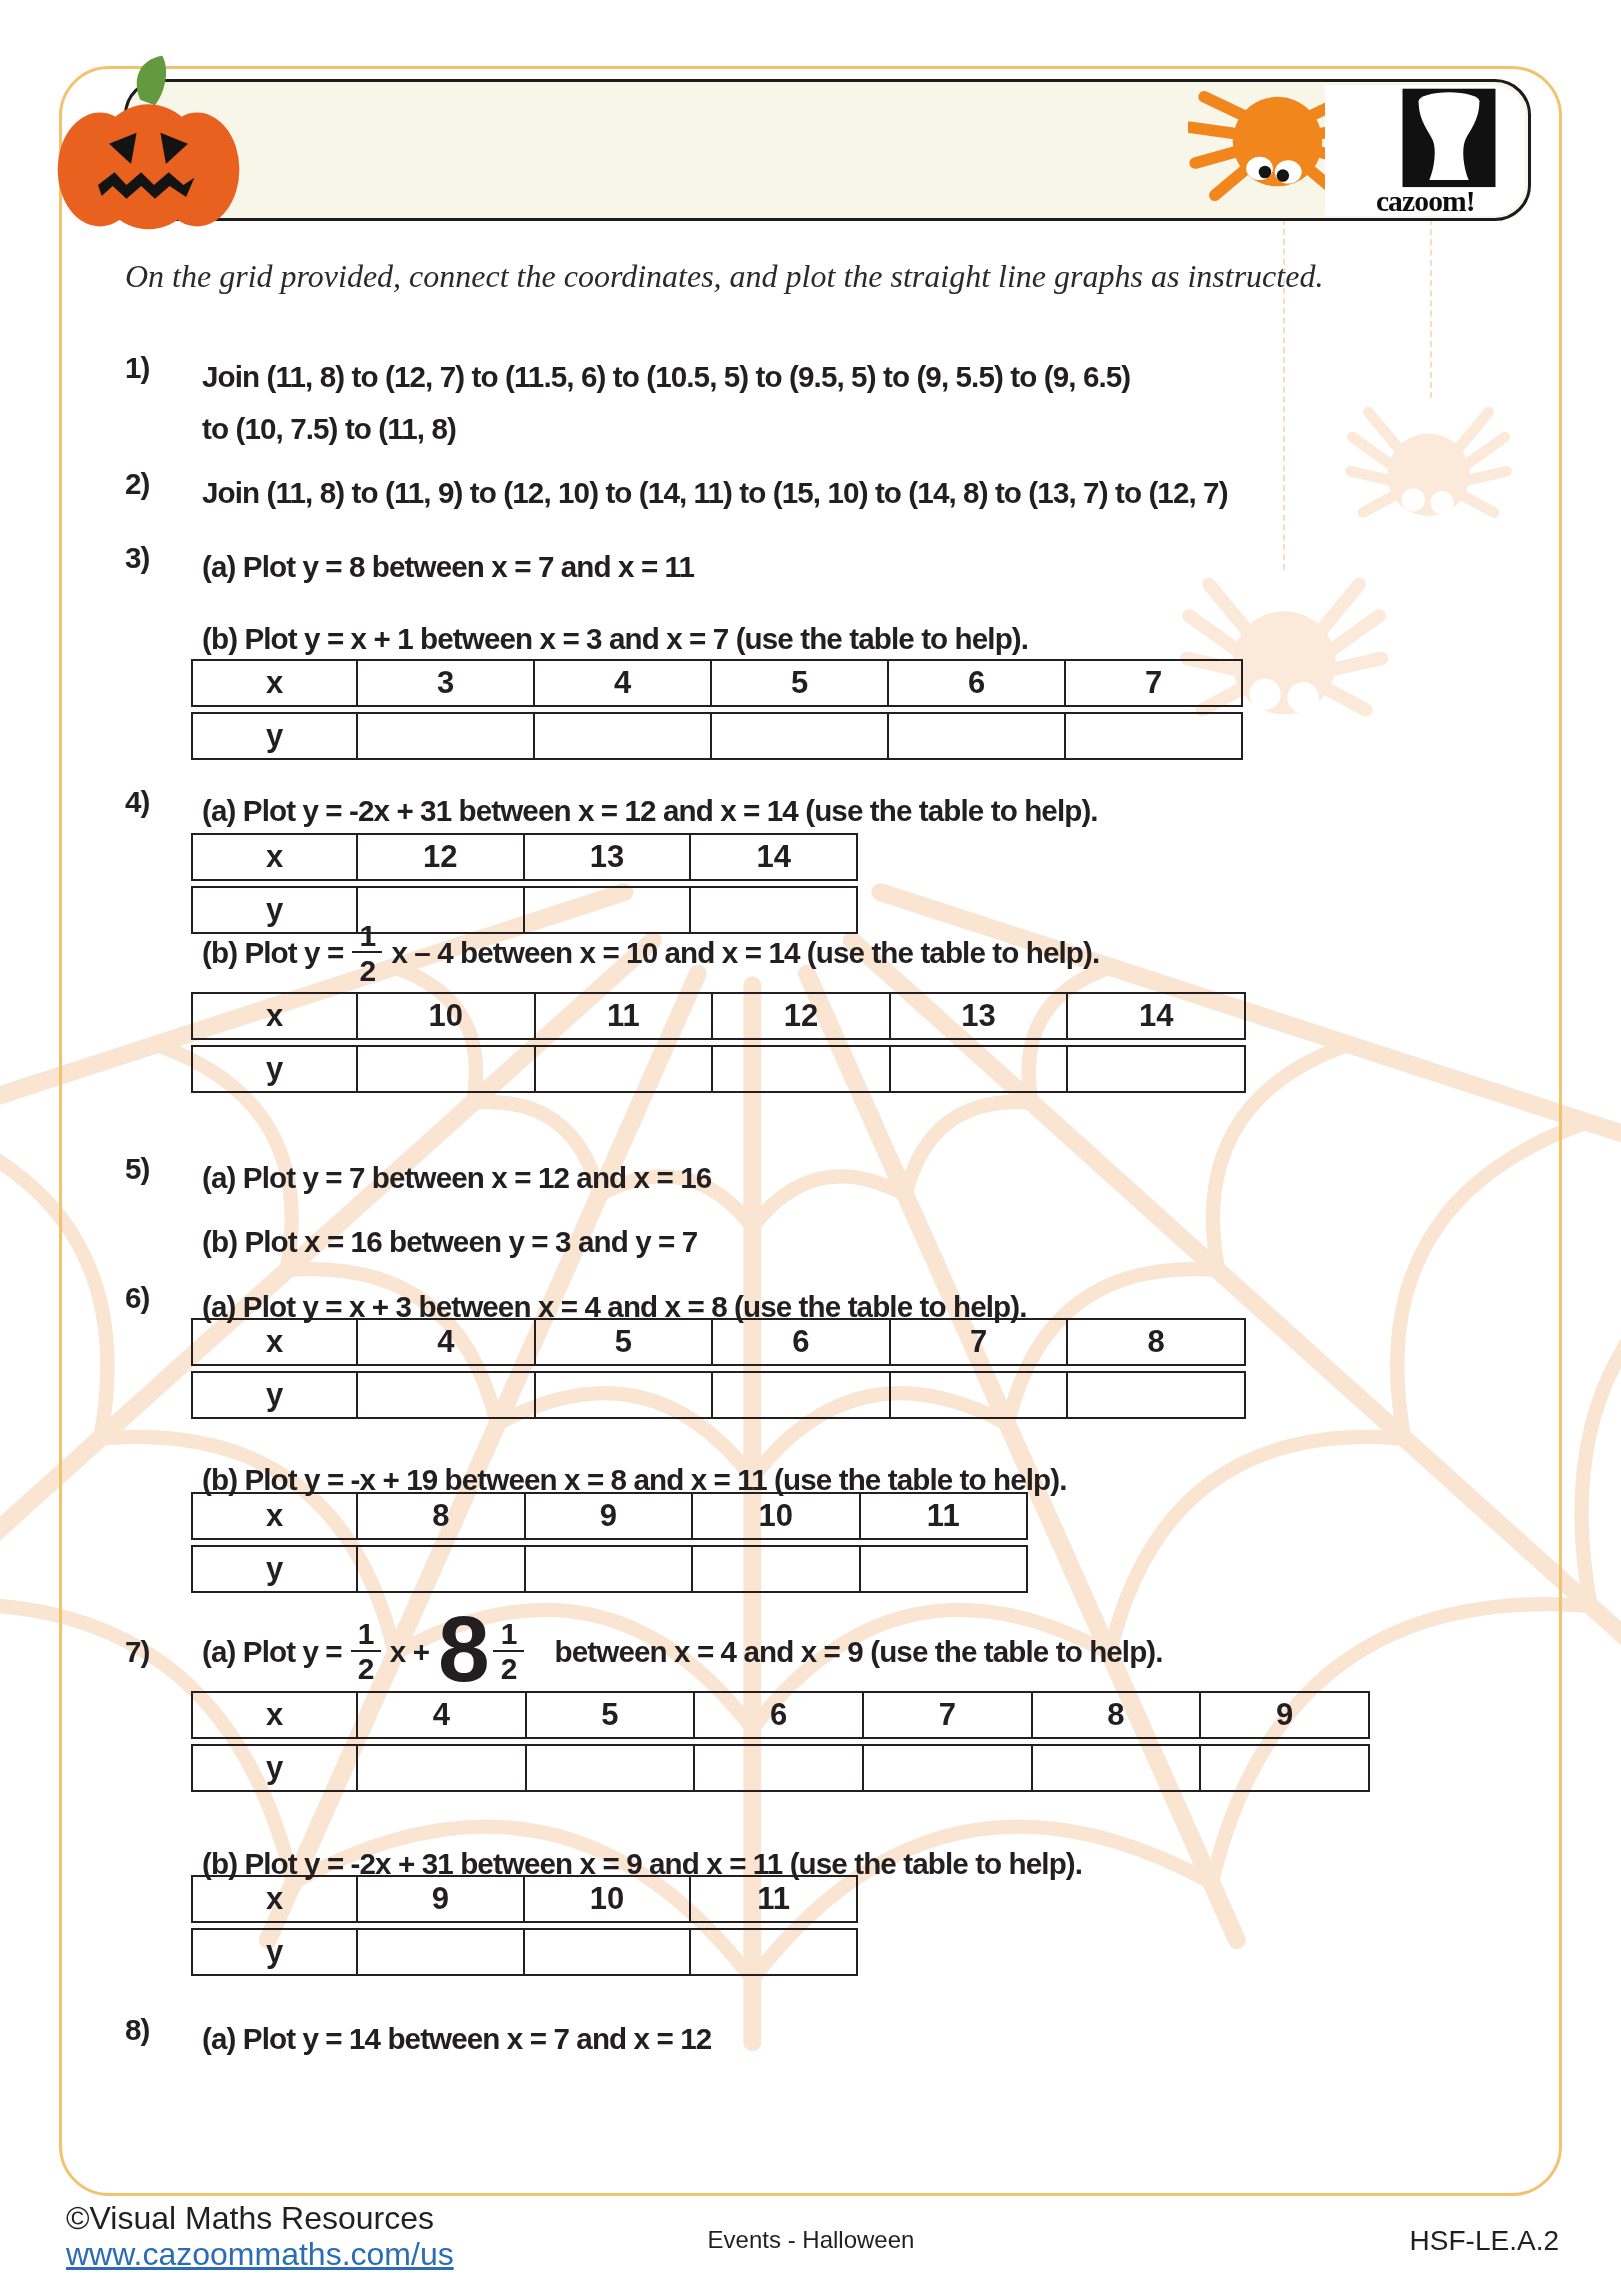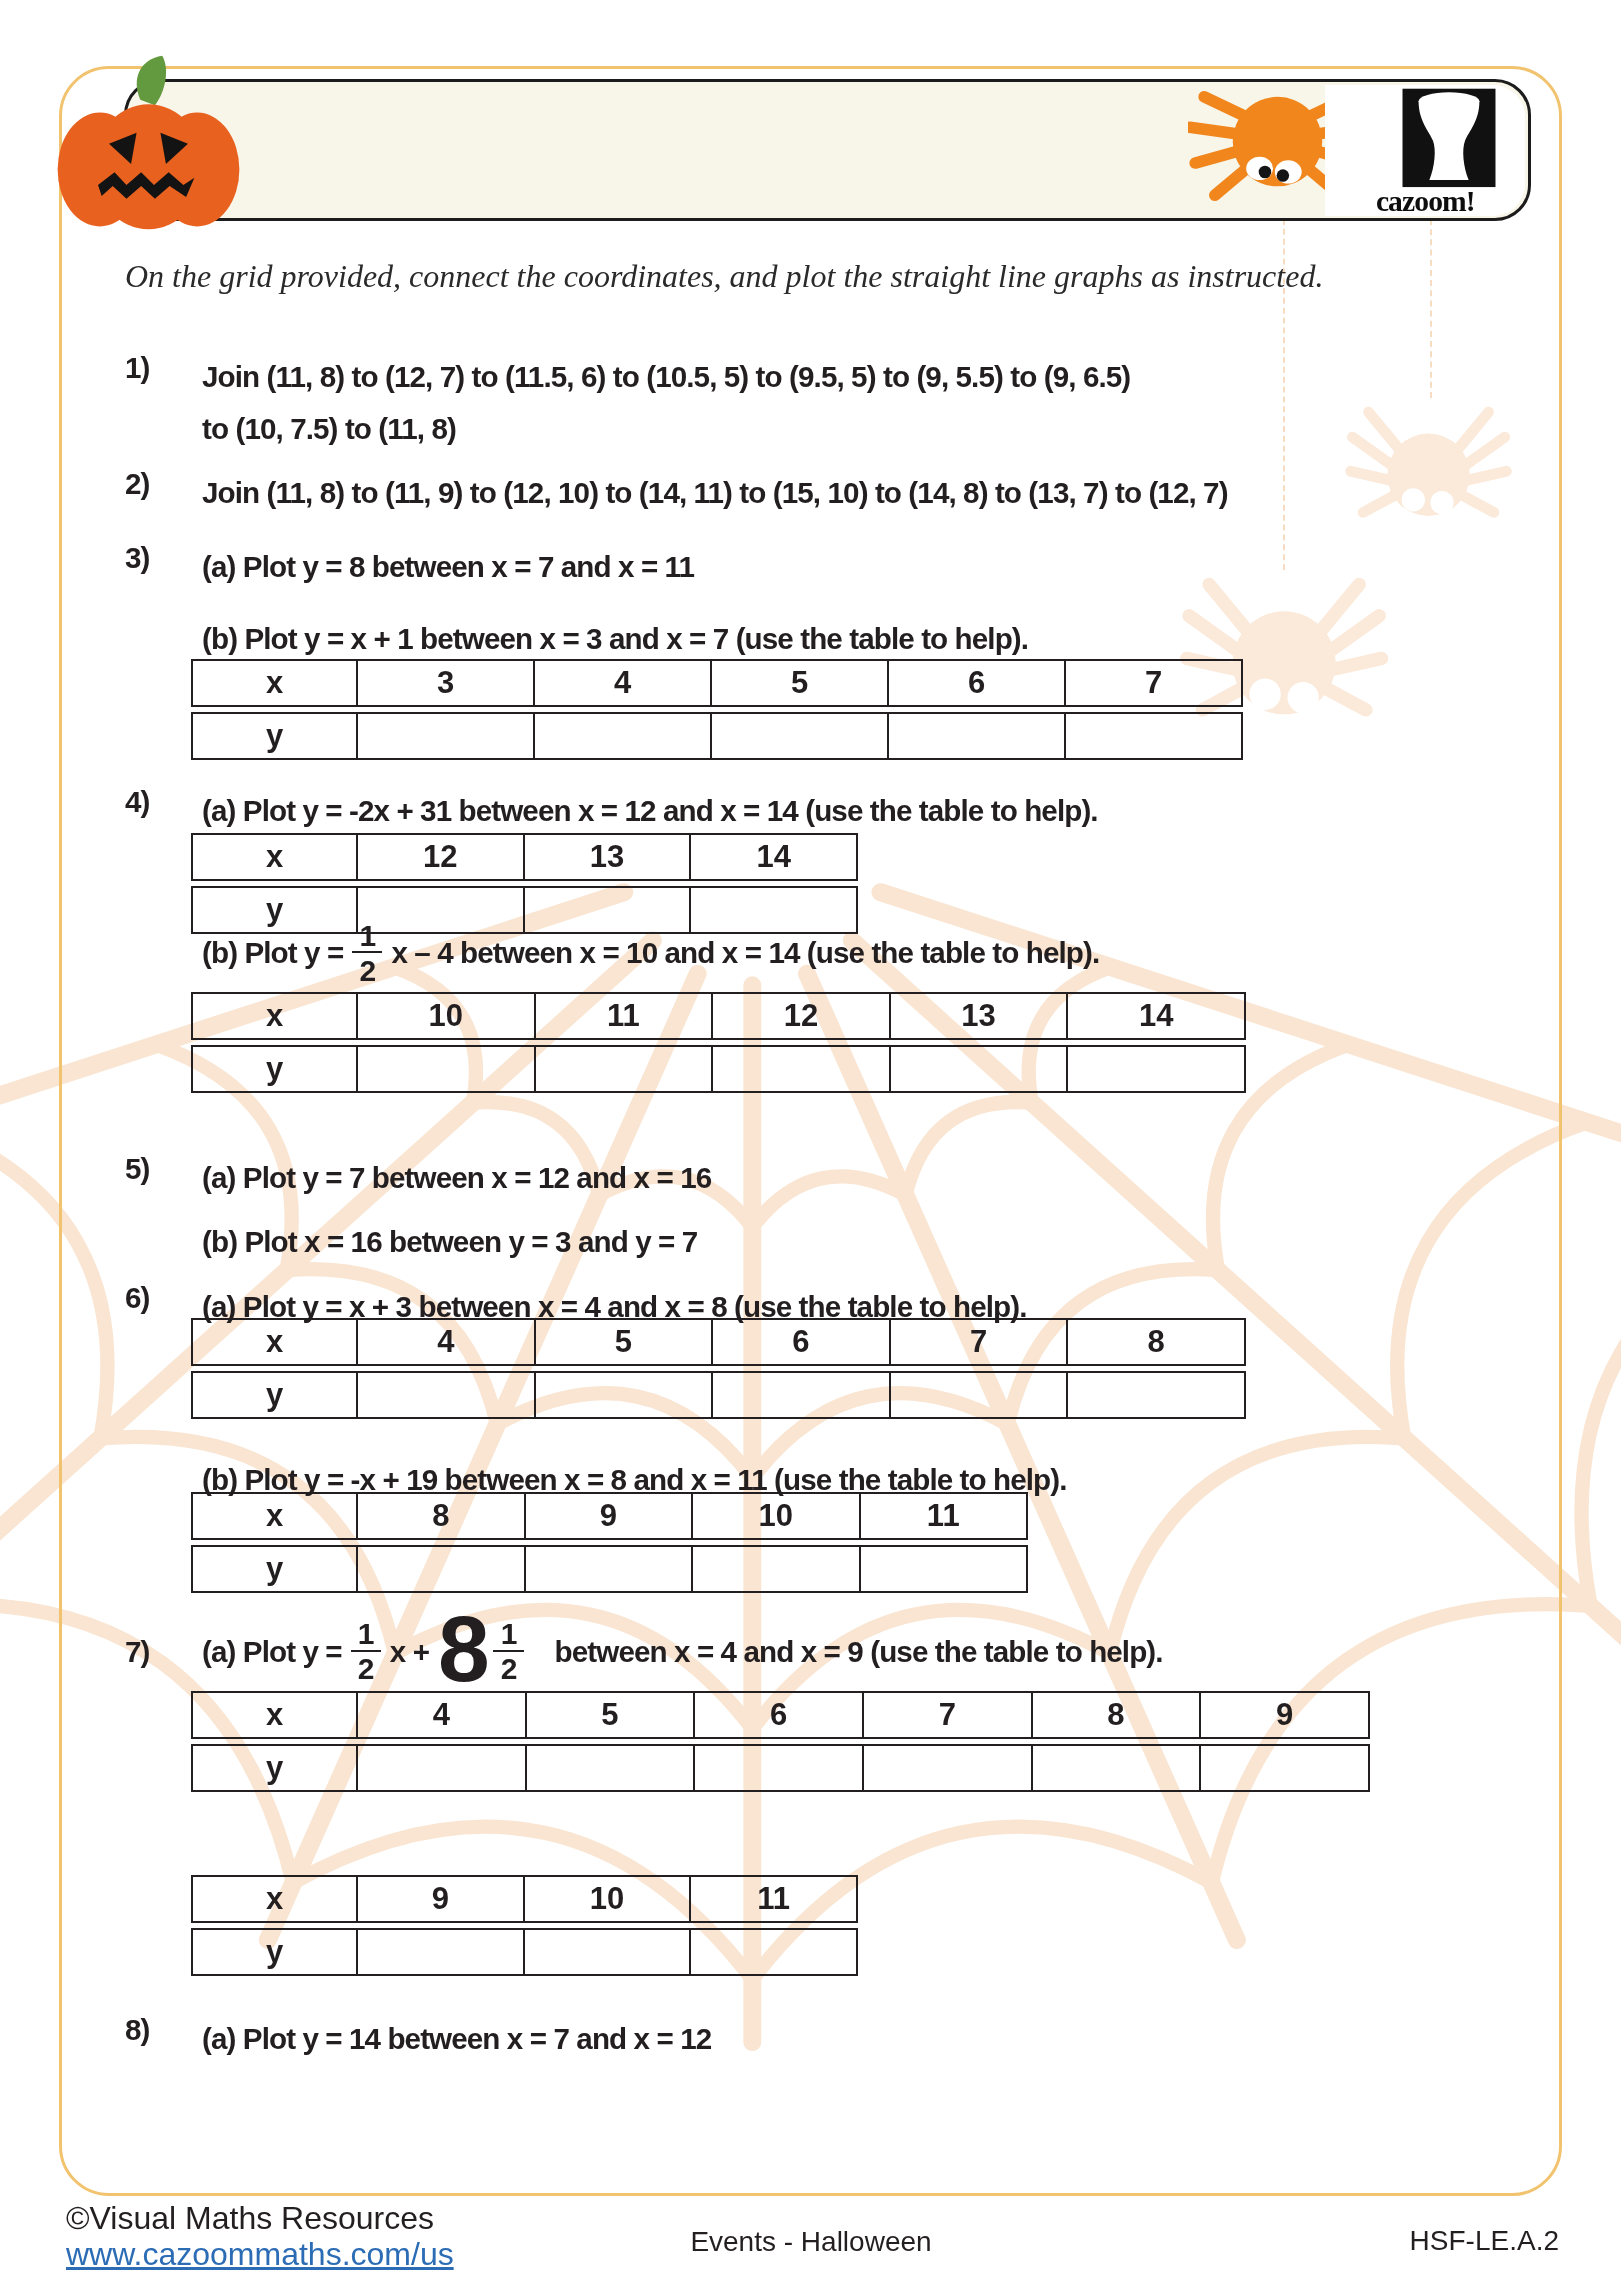--- a/index.html
+++ b/index.html
@@ -65,21 +65,21 @@
   .vt td {
     border:2.7px solid #231f20; height:44px; padding:0;
     text-align:center; vertical-align:middle;
     font-weight:700; font-size:31px; letter-spacing:0; color:#231f20;
     background:transparent;
   }
   .vt td.hdr { width:163px; }
   
   .footer-left { position:absolute; left:66px; top:2200px; font-size:32px; line-height:36px; z-index:2; }
   .footer-link { color:#2b6cb5; text-decoration:underline; cursor:pointer; }
-  .footer-center { position:absolute; left:0; width:1622px; top:2226px; text-align:center; font-size:28px; z-index:2; }
+  .footer-center { position:absolute; left:0; width:1622px; top:2226px; text-align:center; font-size:24px; z-index:2; }
   .footer-right { position:absolute; right:63px; top:2225px; font-size:28px; z-index:2; }
 </style>
 </head>
 <body>
 
 <div class="page">
 
   <svg class="bg-svg" width="1622" height="2293" viewBox="0 0 1811 2560">
     <g fill="none" stroke="#f9e5d1" stroke-linecap="round">
       <g stroke-width="20">
@@ -384,20 +384,23 @@
       <td></td>
             <td></td>
             <td></td>
             <td></td>
             <td></td>
             <td></td>
     </tr>
         </tbody>
       </table>
   </div>
+  <div class="row indent" style="top:1838px">
+    <span class="qtext">(b) Plot y = -2x + 31 between x = 9 and x = 11 (use the table to help).</span>
+  </div>
   <div class="vt" style="left:191px; top:1875px; width:667px">
     <table>
         <tbody>
           <tr>
       <td class="hdr">x</td>
       <td>9</td>
             <td>10</td>
             <td>11</td>
     </tr>
         </tbody>

